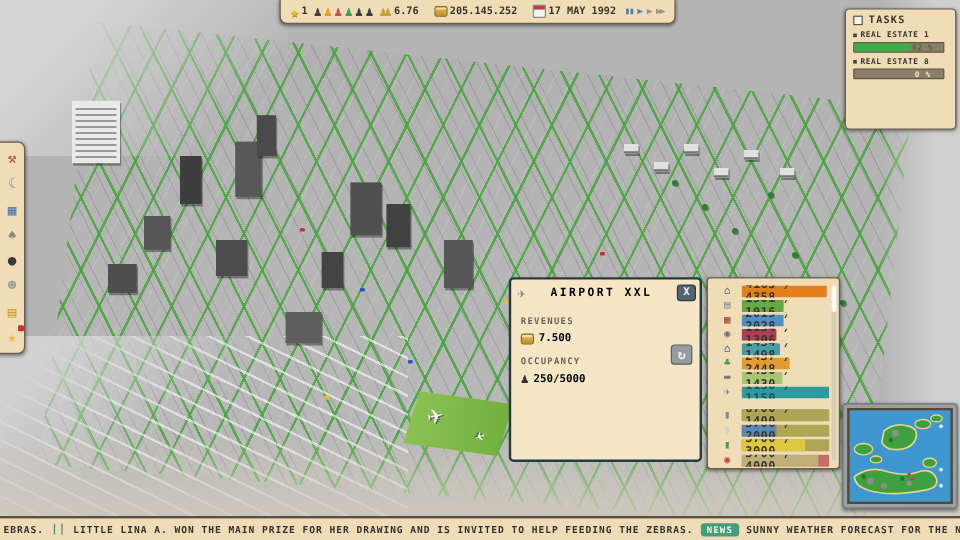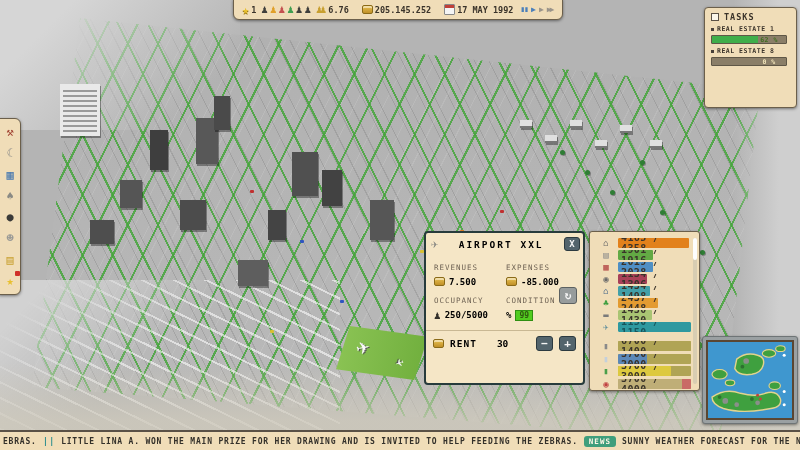--- a/index.html
+++ b/index.html
@@ -89,22 +89,22 @@
   .dtitle { flex:1; text-align:center; font-size:9.5px; font-weight:bold; letter-spacing:2px; }
   .dclose { width:16px; height:14px; font-size:9px; }
   .banner { display:flex; align-items:center; height:21px; background:#2e7f7e; color:#fff; padding:0 5px; }
   .radio { width:11px; height:11px; border-radius:50%; background:#f0f0f0; border:1px solid #d0d0d0;
     display:flex; align-items:center; justify-content:center; }
   .radio i { width:7px; height:7px; border-radius:50%; background:#2236d8; }
   .banner-name { flex:1; text-align:center; font-size:9.5px; font-weight:bold; letter-spacing:2px; margin-right:12px; }
   .dbody { position:relative; padding:8px 8px 0; }
   .dcols { display:flex; }
   .dcol1 { width:72px; } .dcol2 { flex:1; }
-  .dlab { font-size:7.5px; font-weight:normal; letter-spacing:1px; color:#6f6354; }
-  .dval { display:flex; gap:4px; margin:5px 0 9px; font-size:9px; font-weight:bold; }
+  .dlab { font-size:7.5px; font-weight:bold; letter-spacing:1px; color:#6f6354; }
+  .dval { display:flex; align-items:center; gap:4px; margin:5px 0 9px; font-size:9px; font-weight:bold; }
   .cond-badge { background:#52cc1f; border:1px solid #2f8f12; color:#2f5a10;
     padding:0 3px; font-size:8px; font-weight:bold; }
   .btn { display:inline-flex; align-items:center; justify-content:center; background:#53646c;
     color:#f4f4f4; border:1px solid #2c3a40; border-radius:3px; font-weight:bold; cursor:pointer; }
   .refresh { position:absolute; right:6px; top:32px; width:18px; height:17px;
     background:#979c9c; border-color:#5c6161; font-size:11px; }
   .dfoot { display:flex; align-items:center; gap:6px; border-top:1px solid #c9b894;
     margin-top:0px; padding:5px 7px 0; }
   .rentv { margin-left:14px; font-size:9.5px; font-weight:bold; }
   .rent-l { font-size:9.5px; }
@@ -293,42 +293,22 @@
           <div class="dval">
             <span class="coin"></span>
             <span>7.500</span>
           </div>
           <div class="dlab">OCCUPANCY</div>
           <div class="dval">
             <span class="glyph pawn" style="color:#33302a;">♟</span>
             <span>250/5000</span>
           </div>
         </div>
-        <div class="dcol2">
-          <div class="dlab">EXPENSES</div>
-          <div class="dval">
-            <span class="coin"></span>
-            <span>-85.000</span>
-          </div>
-          <div class="dlab">CONDITION</div>
-          <div class="dval">
-            <span>%</span>
-            <span class="cond-badge">99</span>
-          </div>
-        </div>
       </div>
       <span class="btn refresh">↻</span>
-    </div>
-    <div class="dfoot">
-      <span class="coin"></span>
-      <span class="pxlabel rent-l">RENT</span>
-      <span class="rentv">30</span>
-      <span class="spacer"></span>
-      <span class="btn pm">−</span>
-      <span class="btn pm">+</span>
     </div>
   </div>
 
   <div class="panel resources">
     <div class="rrow">
       <span class="ricon" style="color: rgb(106, 106, 106);">⌂</span>
       <div class="rbar" style="background: transparent;">
           <div class="rfill" style="width: 97%; background: rgb(226, 129, 28);"></div>
         <span class="rtext" style="color: rgb(58, 51, 42);">4165 / 4358</span>
         </div>

